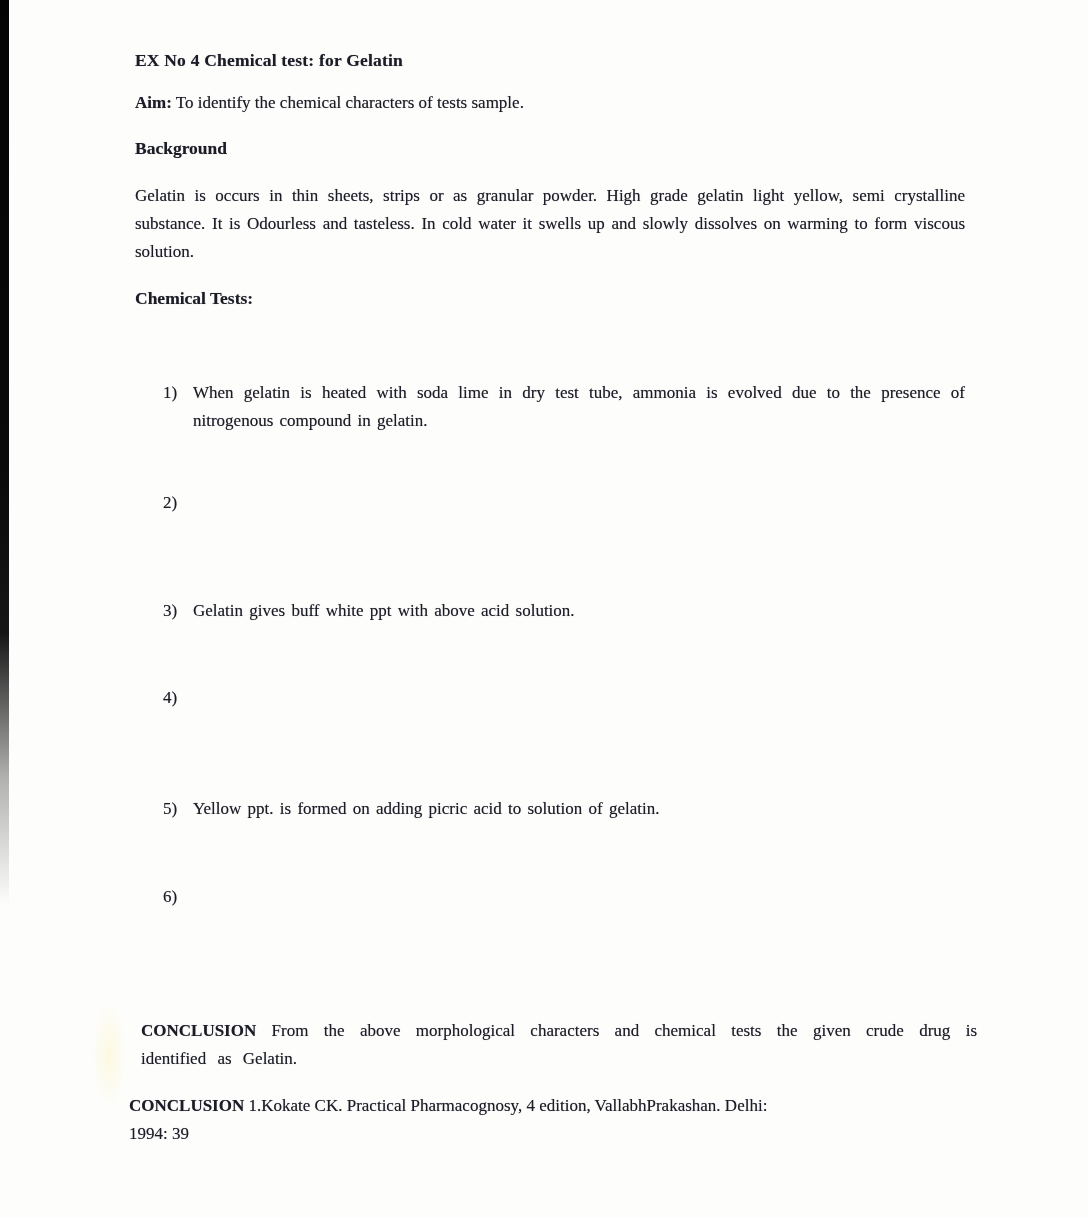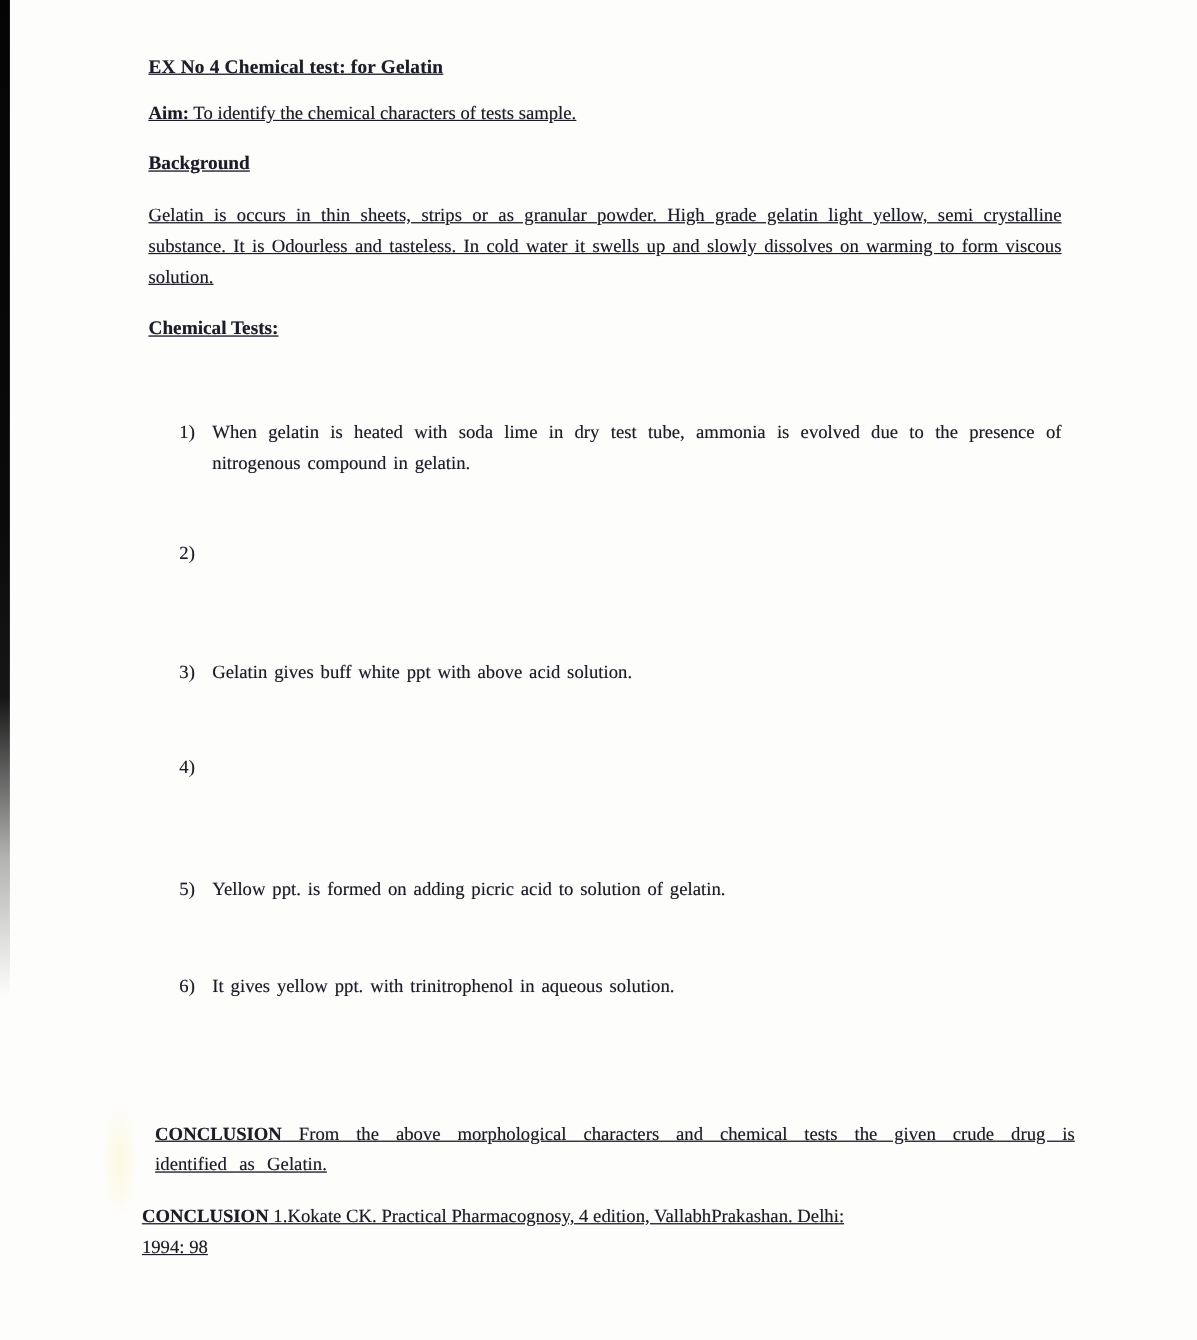--- a/index.html
+++ b/index.html
@@ -24,21 +24,21 @@
   
   .smudge {
     position:absolute; left:92px; top:1000px; width:34px; height:110px;
     background:radial-gradient(ellipse at center, rgba(250,240,170,0.35), rgba(250,240,170,0) 70%);
   }
   .content {
     position:absolute; left:135px; top:0; width:830px; height:1218px;
     font-size:17px; line-height:28px;
     text-shadow:0 0 0.7px rgba(30,30,46,0.5);
   }
-  .block { position:absolute; margin:0;text-decoration:underline; }
+  .block { position:absolute; margin:0; }
   .b { font-weight:bold; }
   .title   { top:46px;  font-size:17.5px; font-weight:bold; letter-spacing:0.2px; }
   .aim     { top:89px;  width:100%; }
   .bg-head { top:134px; font-size:17.5px; font-weight:bold; }
   .bg-body { top:182px; width:100%; text-align:justify; word-spacing:2px; }
   .tests-head { top:284px; font-size:17.5px; font-weight:bold; }
   .tests   { position:absolute; left:0; top:0; width:100%; height:100%; }
   .test-item {
     position:absolute; left:0; width:772px; padding-left:58px;
     text-align:justify; word-spacing:2px;
@@ -72,21 +72,21 @@
     <p class="block bg-body">Gelatin is occurs in thin sheets, strips or as granular powder. High grade gelatin light yellow, semi crystalline substance. It is Odourless and tasteless. In cold water it swells up and slowly dissolves on warming to form viscous solution.</p>
 
     <h2 class="block tests-head">Chemical Tests:</h2>
 
     <div class="tests" id="tests-list">
         <div class="test-item" style="top: 379px;"><span class="test-num">1)</span><span class="test-text">When gelatin is heated with soda lime in dry test tube, ammonia is evolved due to the presence of nitrogenous compound in gelatin.</span></div>
         <div class="test-item" style="top: 489px;"><span class="test-num">2)</span></div>
         <div class="test-item" style="top: 597px;"><span class="test-num">3)</span><span class="test-text">Gelatin gives buff white ppt with above acid solution.</span></div>
         <div class="test-item" style="top: 684px;"><span class="test-num">4)</span></div>
         <div class="test-item" style="top: 795px;"><span class="test-num">5)</span><span class="test-text">Yellow ppt. is formed on adding picric acid to solution of gelatin.</span></div>
-        <div class="test-item" style="top: 883px;"><span class="test-num">6)</span><span class="test-text">It gives yellow ppt. with trinitrophenol in aqueous solution.</span></div>
+        <div class="test-item" style="top: 883px;"><span class="test-num">6)</span></div>
       </div>
 
     <p class="block conclusion"><span class="b">CONCLUSION</span><span> From the above morphological characters and chemical tests the given crude drug is identified as Gelatin.</span></p>
 
-    <p class="block references"><span class="ref-line1"><span class="b">CONCLUSION</span><span> 1.Kokate CK. Practical Pharmacognosy, 4 edition, VallabhPrakashan. Delhi:</span></span><span class="ref-line2">1994: 98</span></p>
+    <p class="block references"><span class="ref-line1"><span class="b">CONCLUSION</span><span> 1.Kokate CK. Practical Pharmacognosy, 4 edition, VallabhPrakashan. Delhi:</span></span><span class="ref-line2">1994: 39</span></p>
 
   </div>
 </div>
 
 </body></html>

